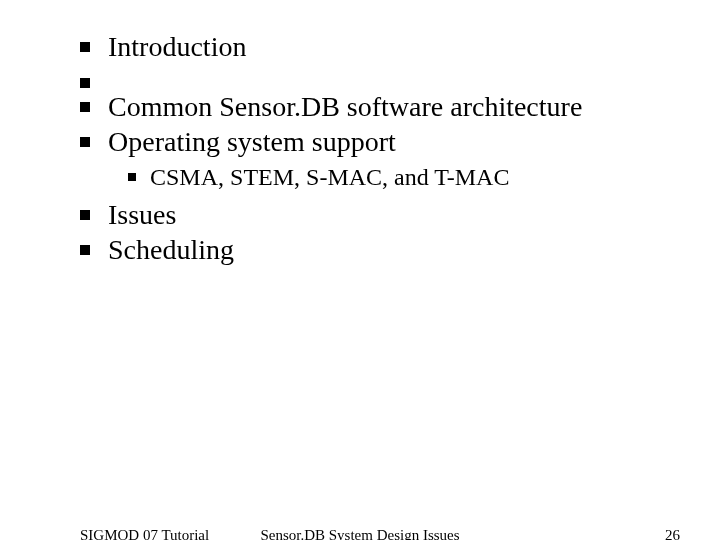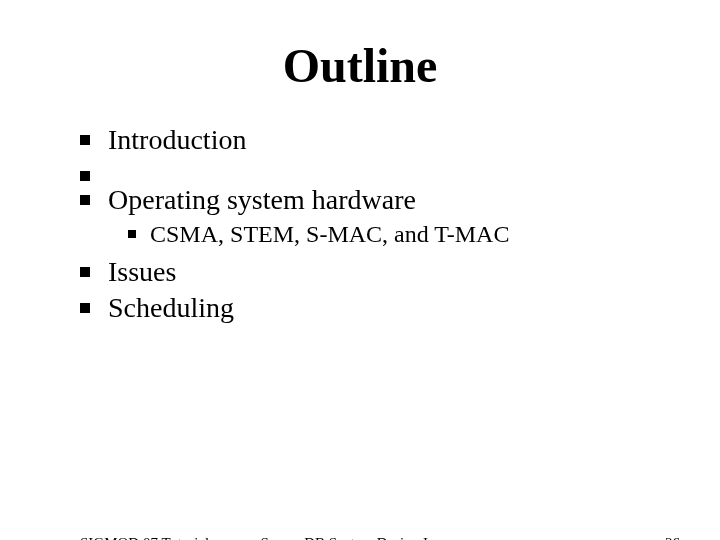--- a/index.html
+++ b/index.html
@@ -14,34 +14,37 @@
   .sub .bullet { width: 8px; height: 8px; margin-top: 10px; margin-right: 14px; }
   .sub .item-text { font-size: 24px; }
   .footer { position: absolute; bottom: 26px; left: 0; width: 720px; display: flex; justify-content: space-between; align-items: center; padding: 0 40px 0 80px; font-size: 15px; }
   .footer-center { position: absolute; left: 50%; transform: translateX(-50%); }
 </style>
 </head>
 <body>
 
 <div class="slide">
 
-  <div class="title">Outline</div>
 
   <div class="content">
 
     <div class="row">
       <div class="bullet"></div>
       <div class="item-text">Introduction</div>
     </div>
     <div class="row">
       <div class="bullet"></div>
     </div>
     <div class="row">
       <div class="bullet"></div>
-      <div class="item-text">Operating system hardware</div>
+      <div class="item-text">Common Sensor.DB software architecture</div>
+    </div>
+    <div class="row">
+      <div class="bullet"></div>
+      <div class="item-text">Operating system support</div>
     </div>
 
     <div class="row sub">
       <div class="bullet"></div>
       <div class="item-text">CSMA, STEM, S-MAC, and T-MAC</div>
     </div>
 
     <div class="row">
       <div class="bullet"></div>
       <div class="item-text">Issues</div>

